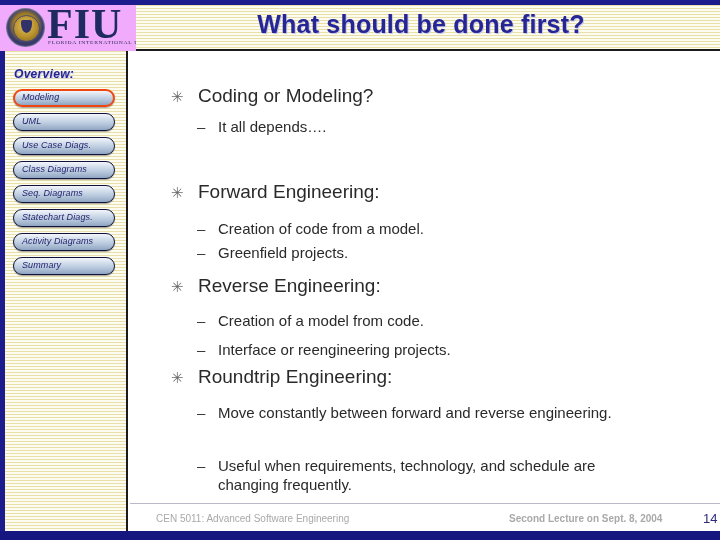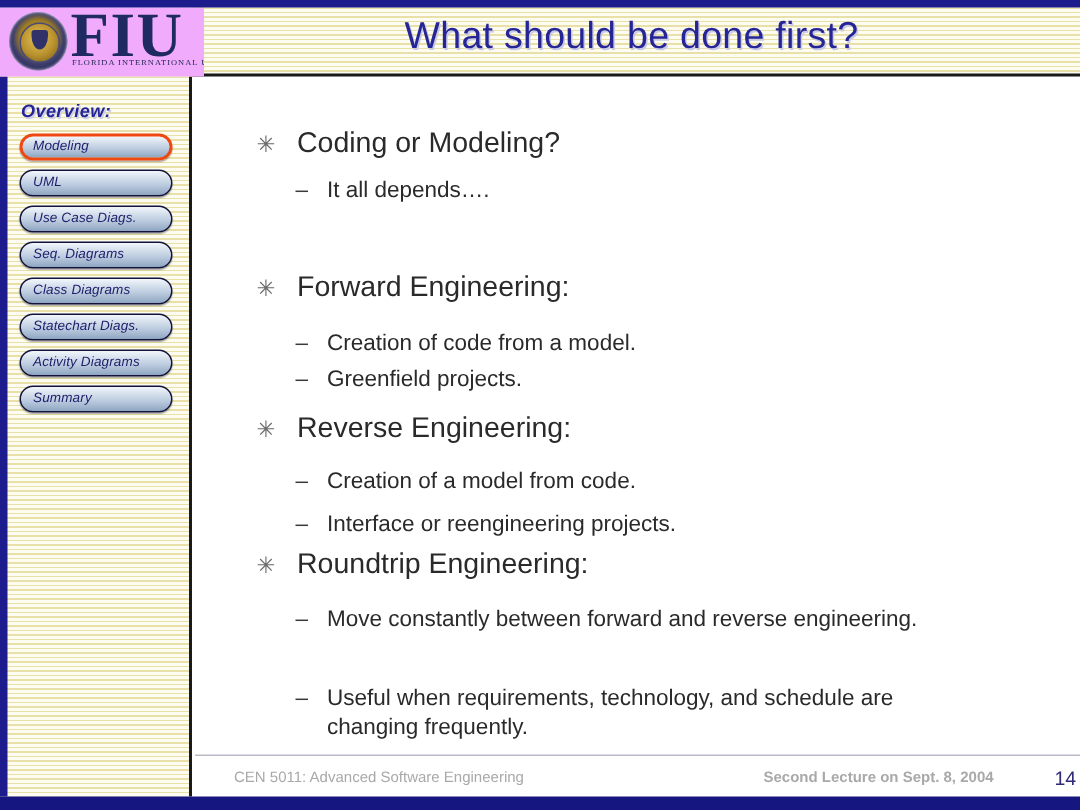--- a/index.html
+++ b/index.html
@@ -61,21 +61,21 @@
     z-index: 20;
     border-bottom: 2px solid #1a1a1a;
     box-sizing: border-box;
   }
   .banner-title {
     position: absolute;
     left: 0; right: 6px;
     top: 5px;
     text-align: center;
     font-size: 25px;
-    font-weight: normal;
+    font-weight: bold;
     color: #252596;
     letter-spacing: 0.2px;
     text-shadow: 1px 1px 0 #c9c9e6;
     white-space: nowrap;
   }
 
   
   .logo-block {
     position: absolute;
     left: 0; top: 5px;
@@ -288,24 +288,24 @@
       <div class="nav-btn selected">
         <span class="lbl">Modeling</span>
       </div>
       <div class="nav-btn">
         <span class="lbl">UML</span>
       </div>
       <div class="nav-btn">
         <span class="lbl">Use Case Diags.</span>
       </div>
       <div class="nav-btn">
+        <span class="lbl">Class Diagrams</span>
+      </div>
+      <div class="nav-btn">
         <span class="lbl">Seq. Diagrams</span>
-      </div>
-      <div class="nav-btn">
-        <span class="lbl">Class Diagrams</span>
       </div>
       <div class="nav-btn">
         <span class="lbl">Statechart Diags.</span>
       </div>
       <div class="nav-btn">
         <span class="lbl">Activity Diagrams</span>
       </div>
       <div class="nav-btn">
         <span class="lbl">Summary</span>
       </div>

